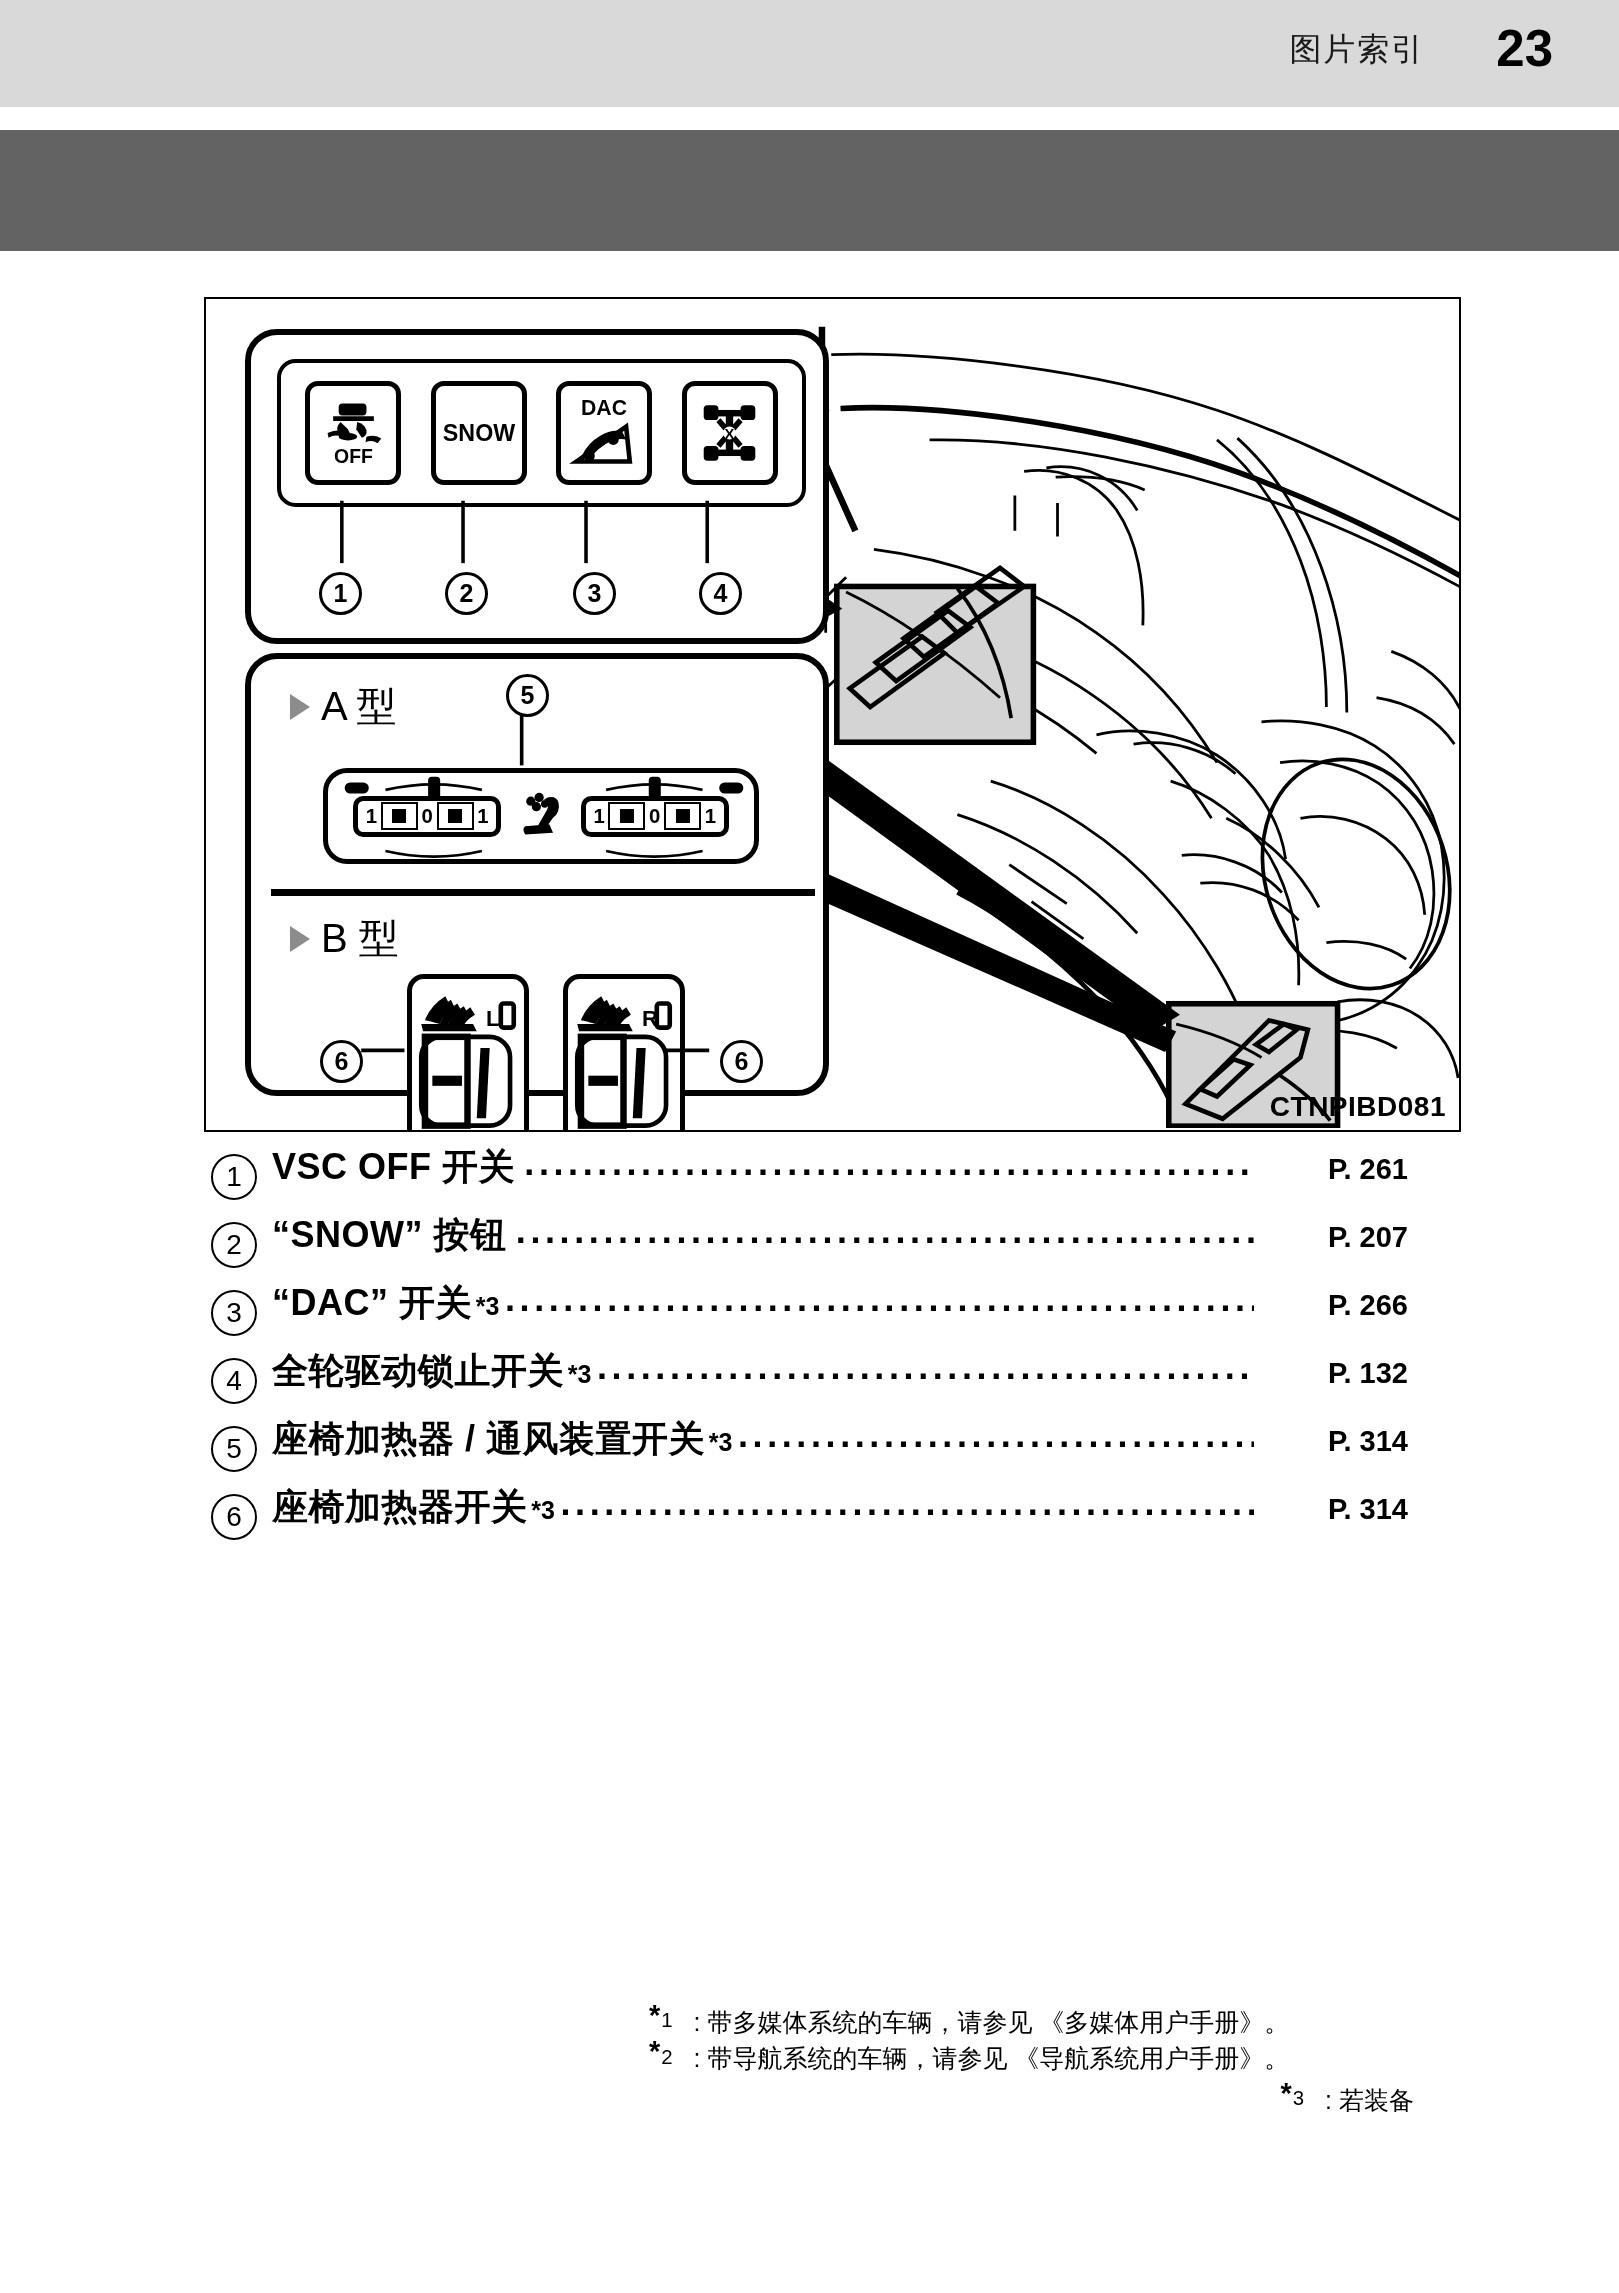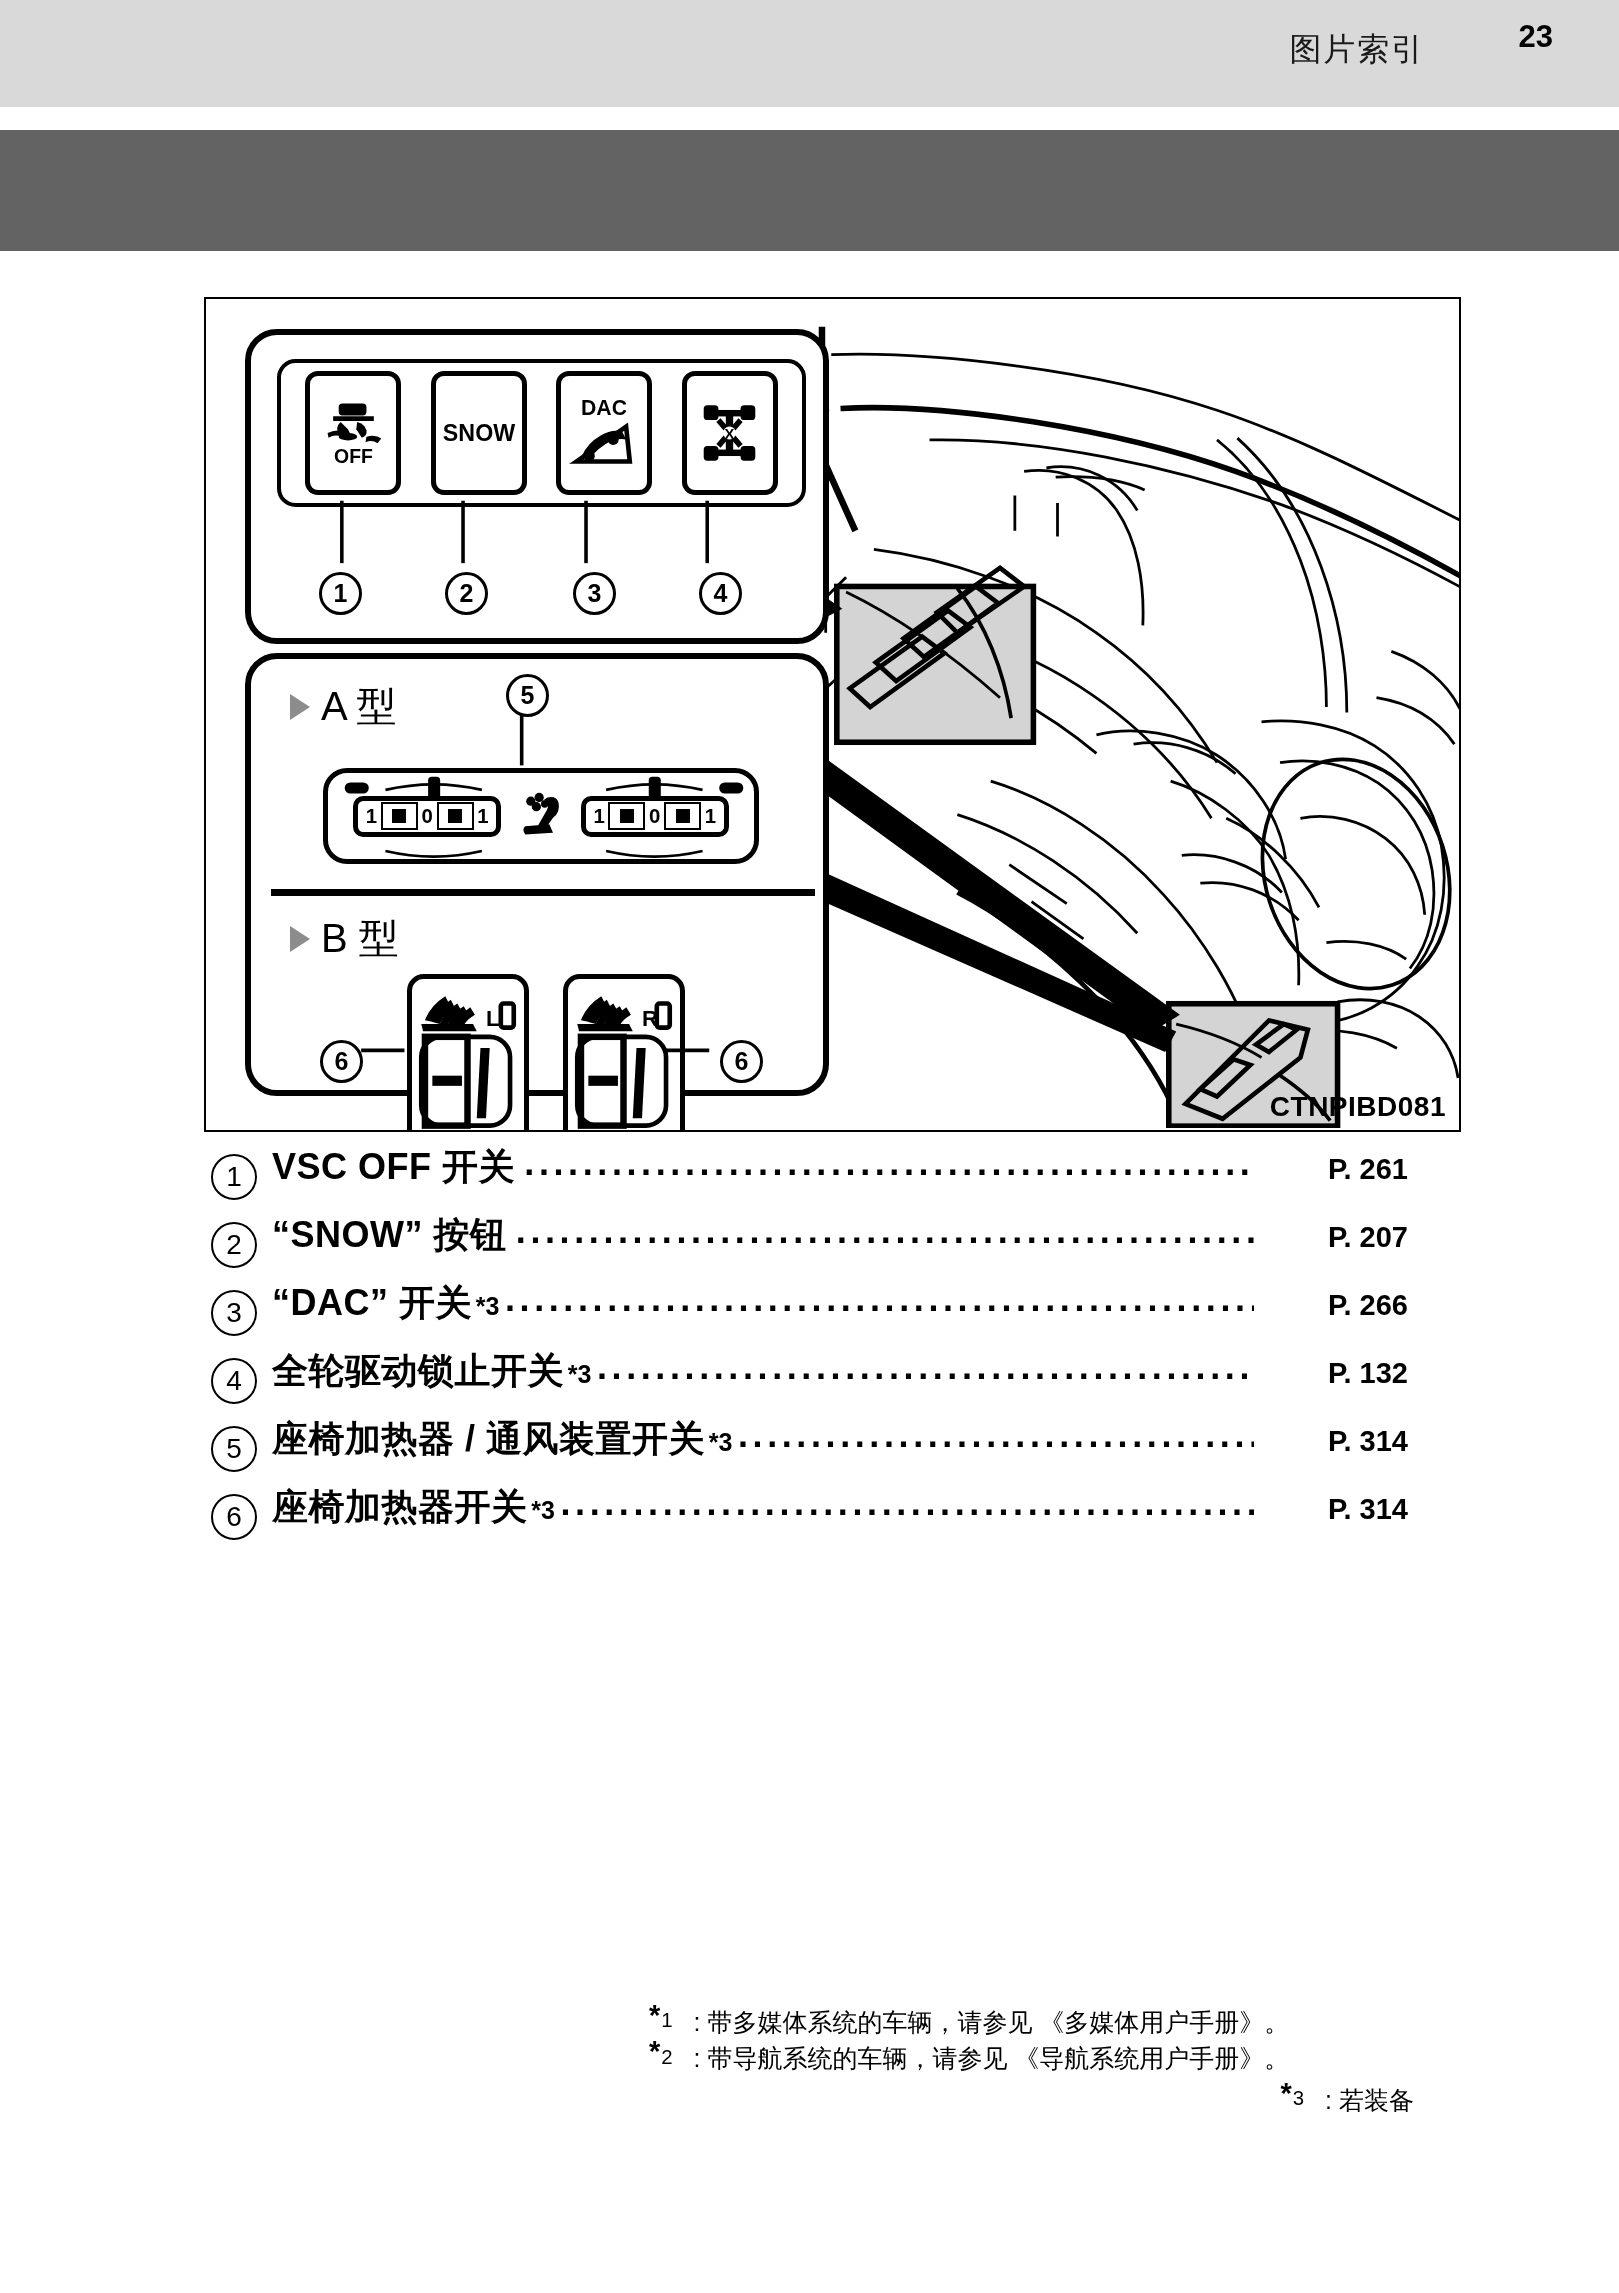--- a/index.html
+++ b/index.html
@@ -30,21 +30,21 @@
     top: 28px;
     font-size: 32px;
     letter-spacing: 1.9px;
     color: #1a1a1a;
     white-space: nowrap;
   }
   .header-pageno {
     position: absolute;
     right: 67px;
     top: 18.6px;
-    font-size: 31px;
+    font-size: 51px;
     font-weight: bold;
     color: #000;
     text-align: right;
   }
   .header-dark {
     position: absolute;
     left: 0; top: 130px;
     width: 1620px;
     height: 121px;
     background: #636363;
@@ -91,21 +91,21 @@
     border: 4.6px solid #000;
     border-radius: 18.6px;
     box-sizing: border-box;
     display: flex;
     align-items: center;
     justify-content: space-around;
     padding: 0 9.3px;
   }
   .sw {
     width: 96px;
-    height: 124px;
+    height: 104px;
     border: 5.6px solid #000;
     border-radius: 13px;
     box-sizing: border-box;
     display: flex;
     align-items: center;
     justify-content: center;
     background: #fff;
   }
   .sw svg { display: block; }
 

